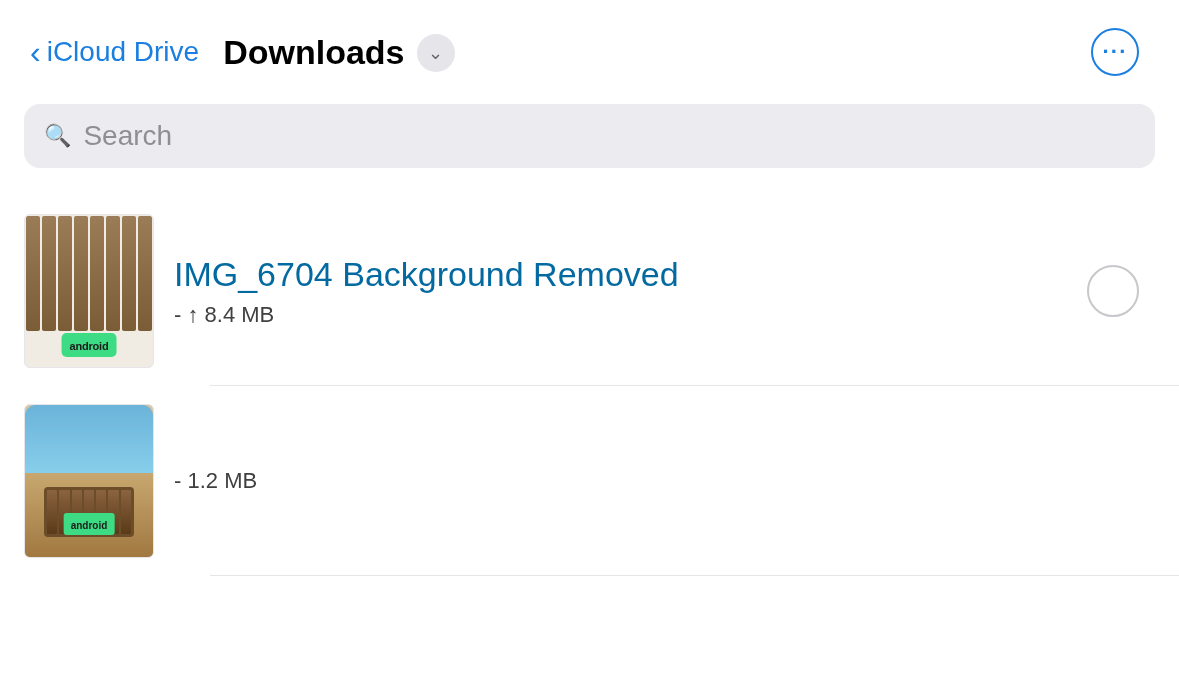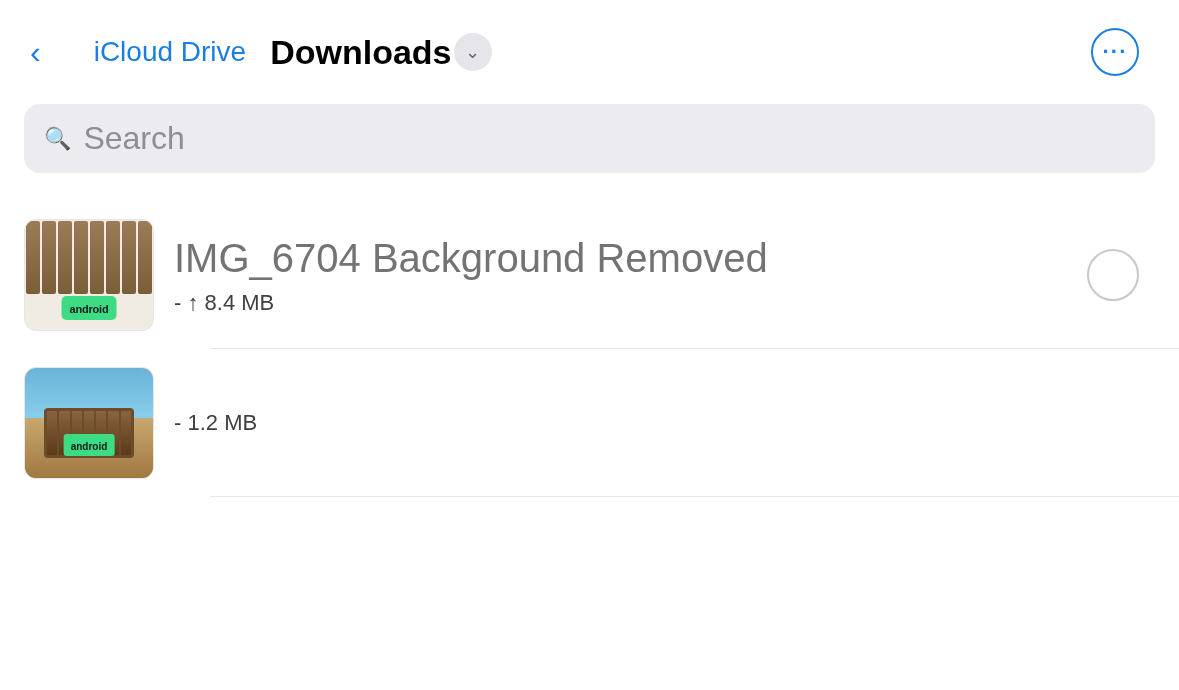--- a/index.html
+++ b/index.html
@@ -40,27 +40,26 @@
       font-size: 32px;
       color: #1a7fe0;
       font-weight: 300;
       line-height: 1;
     }
 
     .back-label {
       font-size: 28px;
       color: #1a7fe0;
       font-weight: 400;
-      margin-left: 47px;
     }
 
     .title-area {
       display: flex;
-      align-items: flex-start;
-      gap: 2px;
+      align-items: flex-end;
+      gap: 12px;
       margin-left: 24px;
     }
 
     .page-title {
       font-size: 34px;
       font-weight: 700;
       color: #000000;
     }
 
     .dropdown-button {
@@ -112,21 +111,21 @@
     }
 
     .search-icon-wrap {
       color: #8e8e93;
       font-size: 22px;
     }
 
     .search-input {
       border: none;
       background: transparent;
-      font-size: 32px;
+      font-size: 28px;
       color: #8e8e93;
       outline: none;
       width: 100%;
       font-family: inherit;
     }
 
     .search-input::placeholder {
       color: #8e8e93;
     }
 
@@ -149,41 +148,41 @@
       position: absolute;
       bottom: 0;
       left: 210px;
       right: 0;
       height: 1px;
       background: #e5e5ea;
     }
 
     .thumbnail {
       width: 130px;
-      height: 112px;
-      border-radius: 12px;
+      height: 154px;
+      border-radius: 6px;
       overflow: hidden;
       flex-shrink: 0;
       border: 1px solid #e5e5ea;
       background: #d4c4a0;
       position: relative;
       display: flex;
       align-items: center;
       justify-content: center;
     }
 
     .file-info {
       flex: 1;
       min-width: 0;
     }
 
     .file-name {
-      font-size: 40px;
+      font-size: 34px;
       font-weight: 500;
-      color: #737373;
+      color: #0369a1;
       line-height: 1.2;
       margin-bottom: 8px;
     }
 
     .file-meta {
       font-size: 22px;
       color: #404040;
       font-weight: 400;
     }
 

